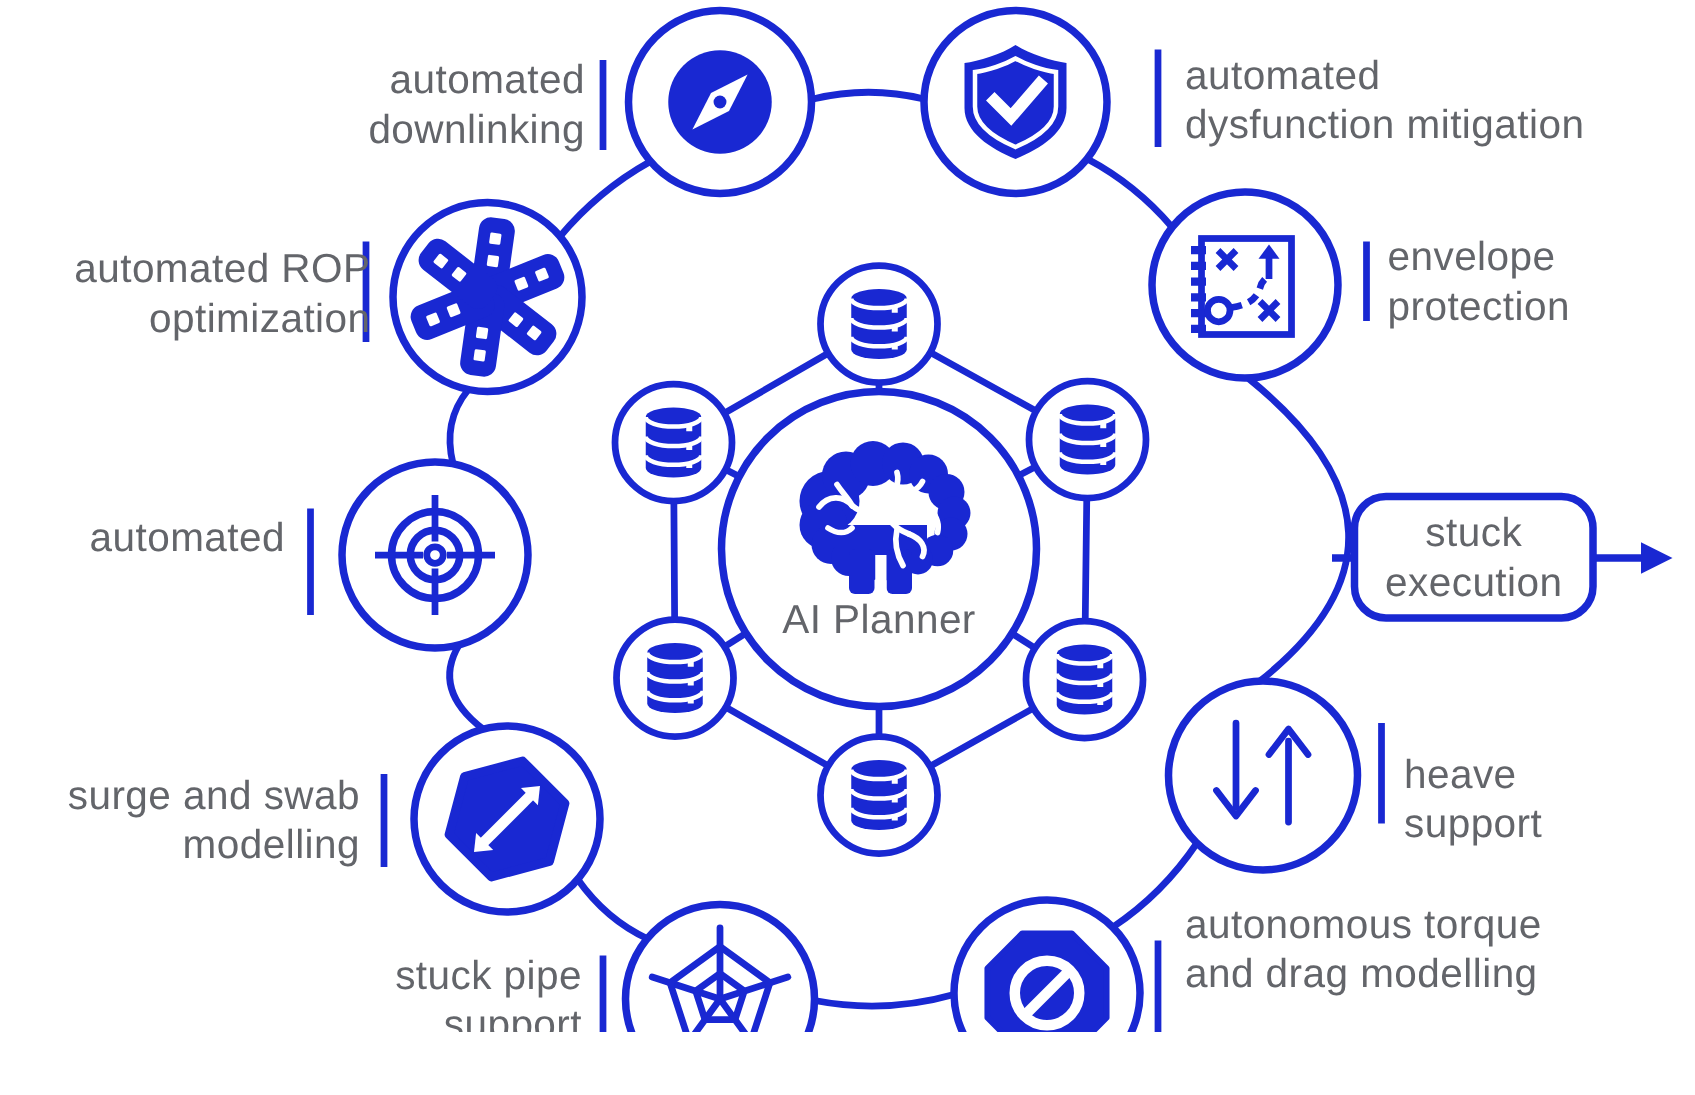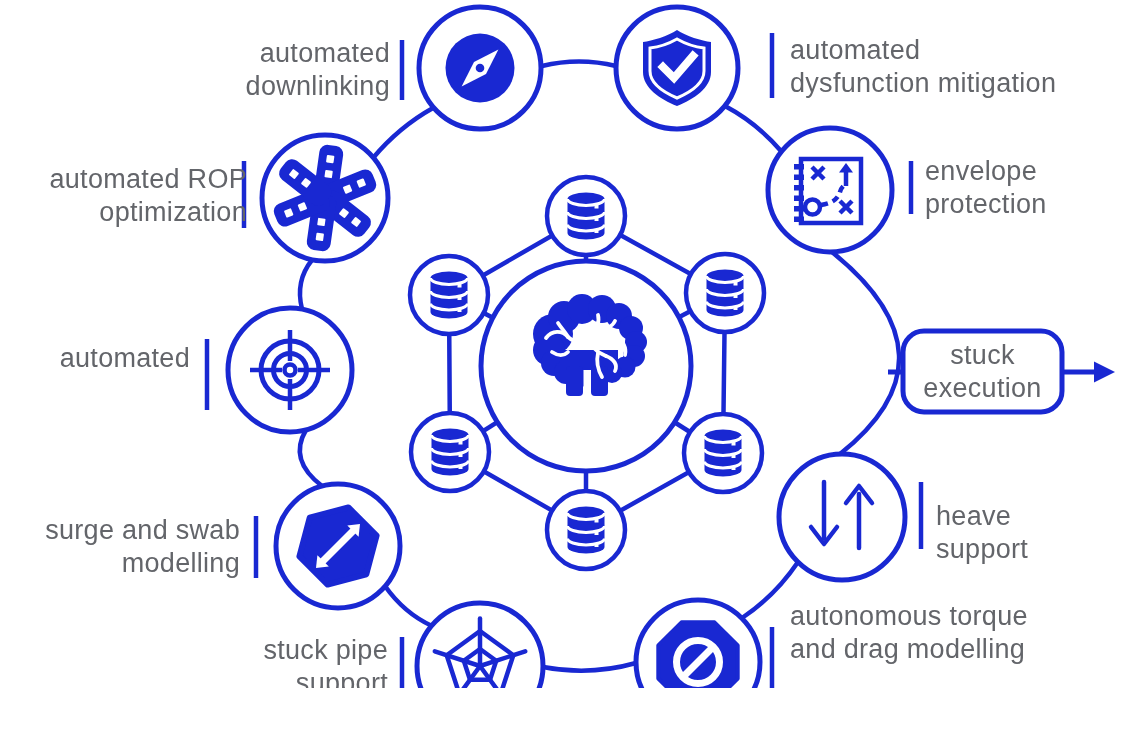--- a/index.html
+++ b/index.html
@@ -294,14 +294,17 @@
 <div class="label" style="left:790px;top:600px;">
   <span class="l">autonomous torque</span>
   <span class="l">and drag modelling</span>
 </div>
 
 <div class="label box-lbl" style="left:903px;top:339px;width:159px;">
   <span class="l">stuck</span>
   <span class="l">execution</span>
 </div>
 
+<div class="label center-lbl" style="left:486px;top:397px;width:200px;text-align:center;">
+  <span class="l">AI Planner</span>
+</div>
 
 </div>
 
 </body></html>

